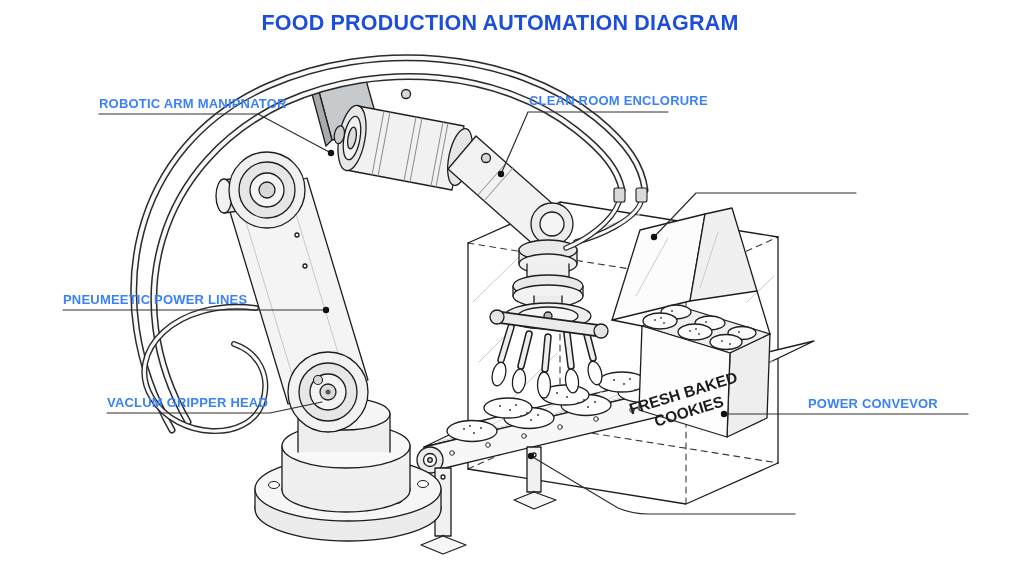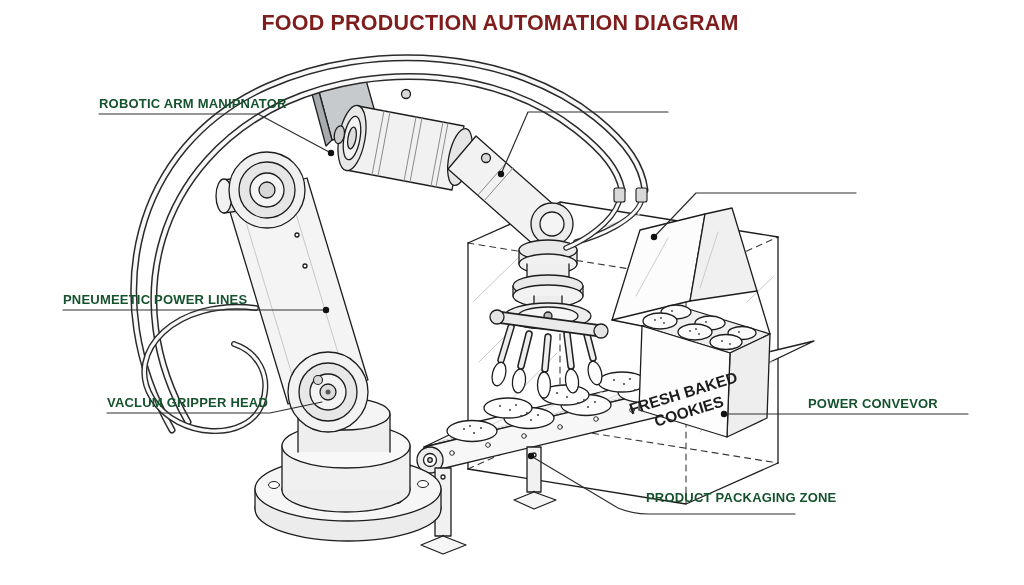--- a/index.html
+++ b/index.html
@@ -3,24 +3,24 @@
 <meta charset="utf-8">
 <style>
   html,body{margin:0;padding:0;background:#fff;}
   .stage{
     position:relative;width:1024px;height:585px;background:#ffffff;overflow:hidden;
     font-family:"Liberation Sans", sans-serif;
   }
   .stage svg{position:absolute;left:0;top:0;}
   .title{
     position:absolute;left:500px;top:11px;transform:translateX(-50%);
-    font-size:21.5px;font-weight:bold;color:#7f1d1d;white-space:nowrap;letter-spacing:0.2px;
+    font-size:21.5px;font-weight:bold;color:#1d4ed8;white-space:nowrap;letter-spacing:0.2px;
   }
   .lbl{
-    position:absolute;font-size:13px;font-weight:bold;color:#14532d;
+    position:absolute;font-size:13px;font-weight:bold;color:#3b82f6;
     white-space:nowrap;letter-spacing:0.2px;
   }
   .boxtxt{font-family:"Liberation Sans",sans-serif;font-weight:bold;fill:#1c1c1c;}
 </style>
 </head>
 <body>
 
 <div class="stage">
 
 <svg width="1024" height="585" viewBox="0 0 1024 585">
@@ -361,18 +361,18 @@
         <circle cx="531" cy="456" r="3.2"></circle>
       </g>
     </g>
 
   </g>
 </svg>
 
 <div class="title">FOOD PRODUCTION AUTOMATION DIAGRAM</div>
 
 <div class="lbl" style="left:99px;top:96px">ROBOTIC ARM MANIPNATOR</div>
+<div class="lbl" style="left:529px;top:93px">CLEAN ROOM ENCLORURE</div>
 <div class="lbl" style="left:107px;top:395px">VACLUM GRIPPER HEAD</div>
 <div class="lbl" style="left:63px;top:292px">PNEUMEETIC POWER LINES</div>
 <div class="lbl" style="left:808px;top:396px">POWER CONVEVOR</div>
-<div class="lbl" style="left:646px;top:490px">PRODUCT PACKAGING ZONE</div>
 
 </div>
 
 </body></html>

